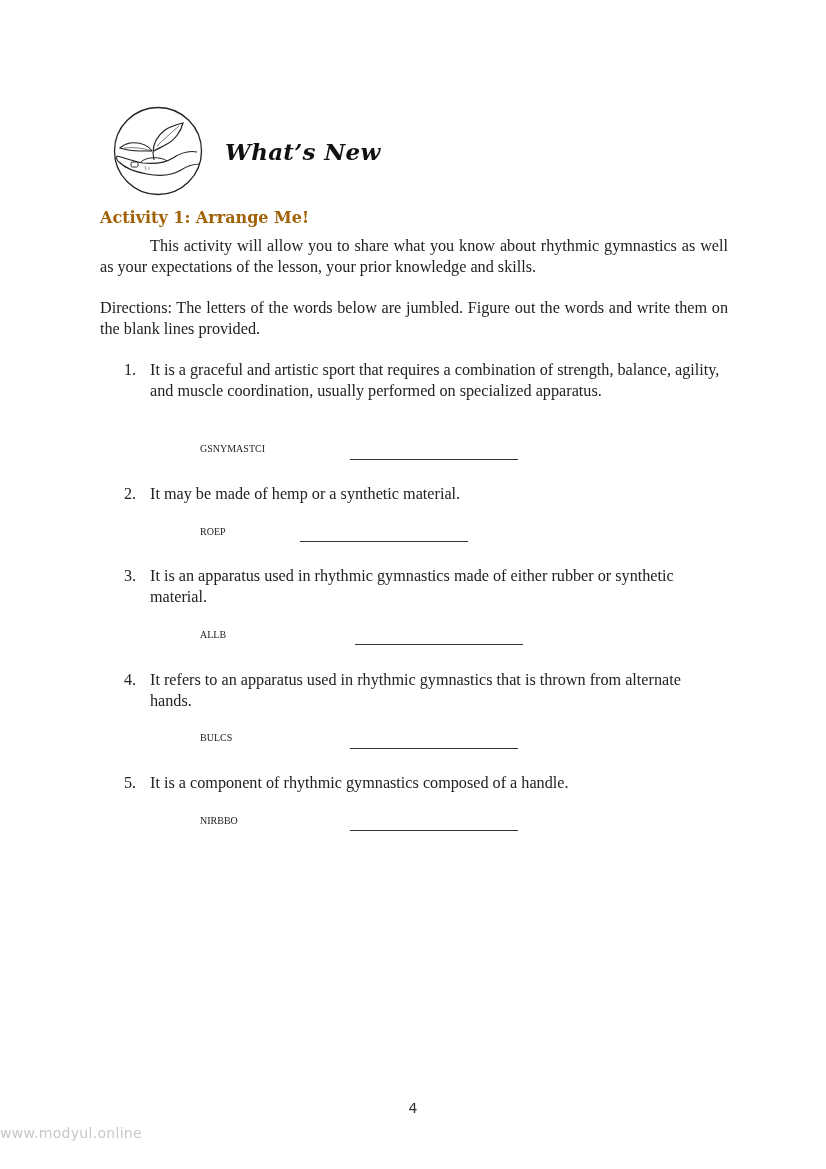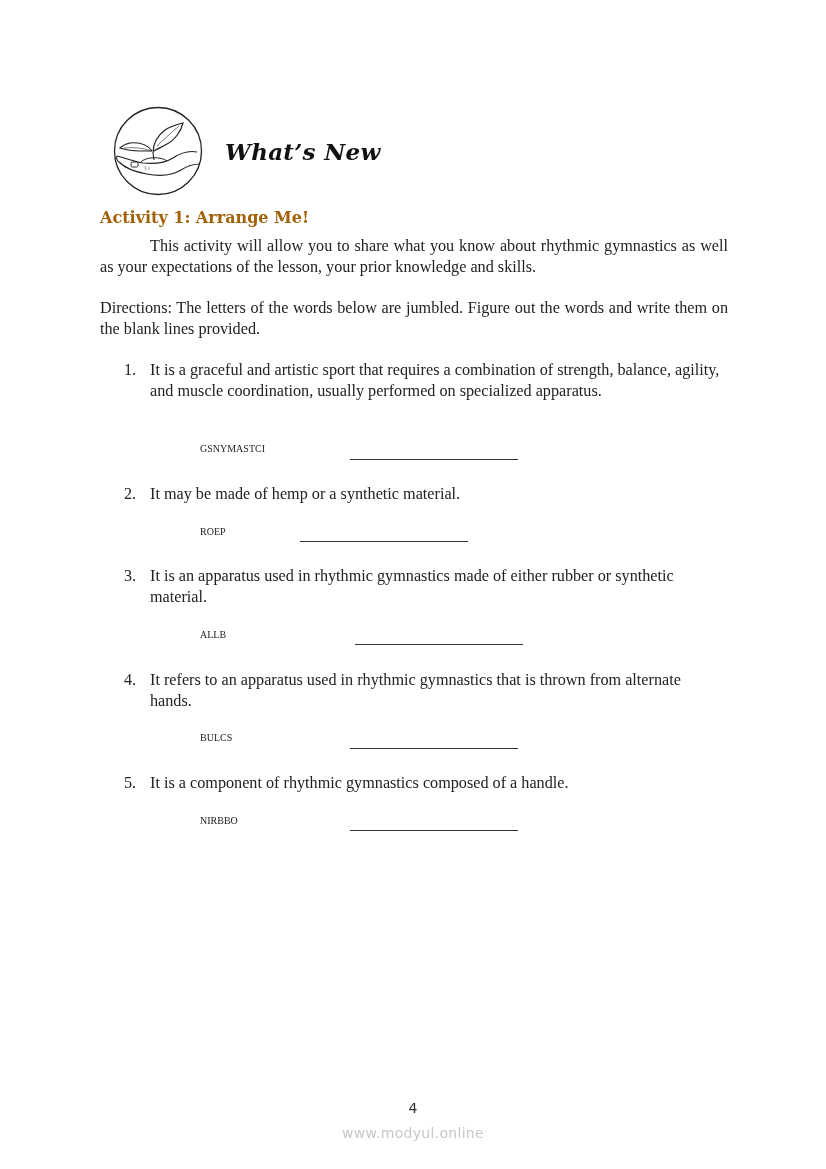--- a/index.html
+++ b/index.html
@@ -103,21 +103,20 @@
       text-align: center;
       font-family: "DejaVu Sans", sans-serif;
       font-size: 14px;
       color: #333;
     }
     .watermark {
       position: absolute;
       left: 0;
       width: 826px;
       top: 1125px;
-      text-align: center;
       font-family: "DejaVu Sans", sans-serif;
       font-size: 14px;
       color: #c8c8c8;
       letter-spacing: 0.3px;
     }
   </style>
 </head>
 <body>
 
 <div class="page">

